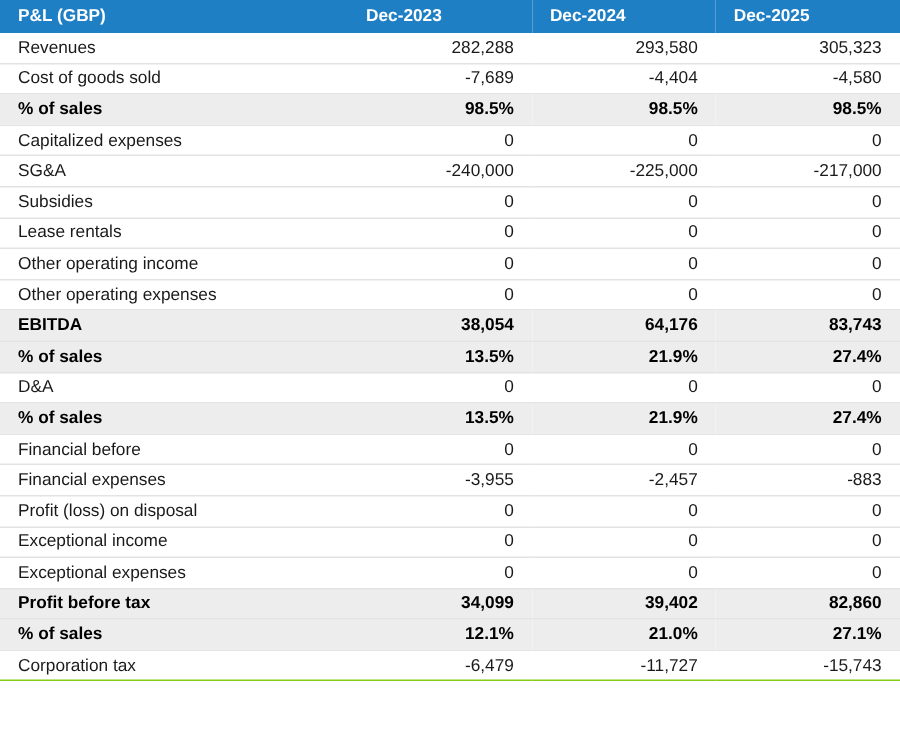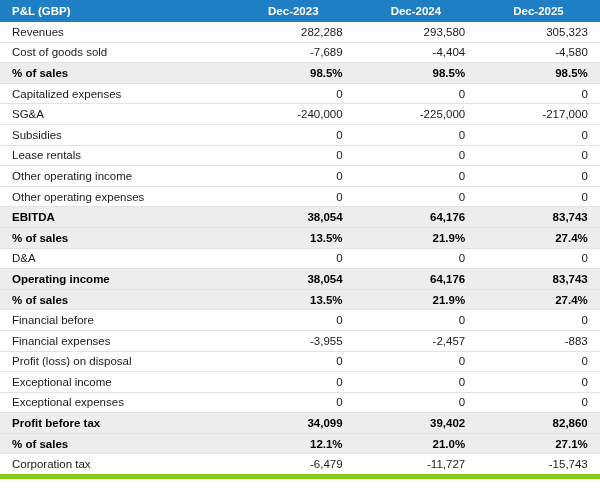--- a/index.html
+++ b/index.html
@@ -23,21 +23,21 @@
   table.pl-table col.label-col { width: 232px; }
   table.pl-table col.val-col { width: 122.6px; }
 
   thead th {
     background: #1f7fc4;
     color: #ffffff;
     font-weight: bold;
     font-size: 11.5px;
     height: 22px;
     padding: 0 12px;
-    text-align: center;
+    text-align: left;
     white-space: nowrap;
   }
   thead th.label {
     text-align: left;
   }
   tbody td {
     height: 19.6px;
     padding: 0 12px;
     border-bottom: 1px solid #e3e3e3;
     text-align: right;
@@ -50,21 +50,21 @@
   tbody tr.plain td {
     background: #ffffff;
     font-weight: normal;
   }
   tbody tr.total td {
     background: #ededed;
     font-weight: bold;
     color: #000000;
   }
   tbody tr:last-child td {
-    border-bottom: 5px solid #84cc16;
+    border-bottom: 1px solid #84cc16;
   }
 </style>
 </head>
 <body>
 
 <table class="pl-table">
   <colgroup>
     <col class="label-col">
     <col class="val-col">
     <col class="val-col">
@@ -145,26 +145,20 @@
         <td>21.9%</td>
         <td>27.4%</td>
       </tr>
       <tr class="plain">
         <td class="label">D&amp;A</td>
         <td>0</td>
         <td>0</td>
         <td>0</td>
       </tr>
       <tr class="total">
-        <td class="label">Operating income</td>
-        <td>38,054</td>
-        <td>64,176</td>
-        <td>83,743</td>
-      </tr>
-      <tr class="total">
         <td class="label">% of sales</td>
         <td>13.5%</td>
         <td>21.9%</td>
         <td>27.4%</td>
       </tr>
       <tr class="plain">
         <td class="label">Financial before</td>
         <td>0</td>
         <td>0</td>
         <td>0</td>

